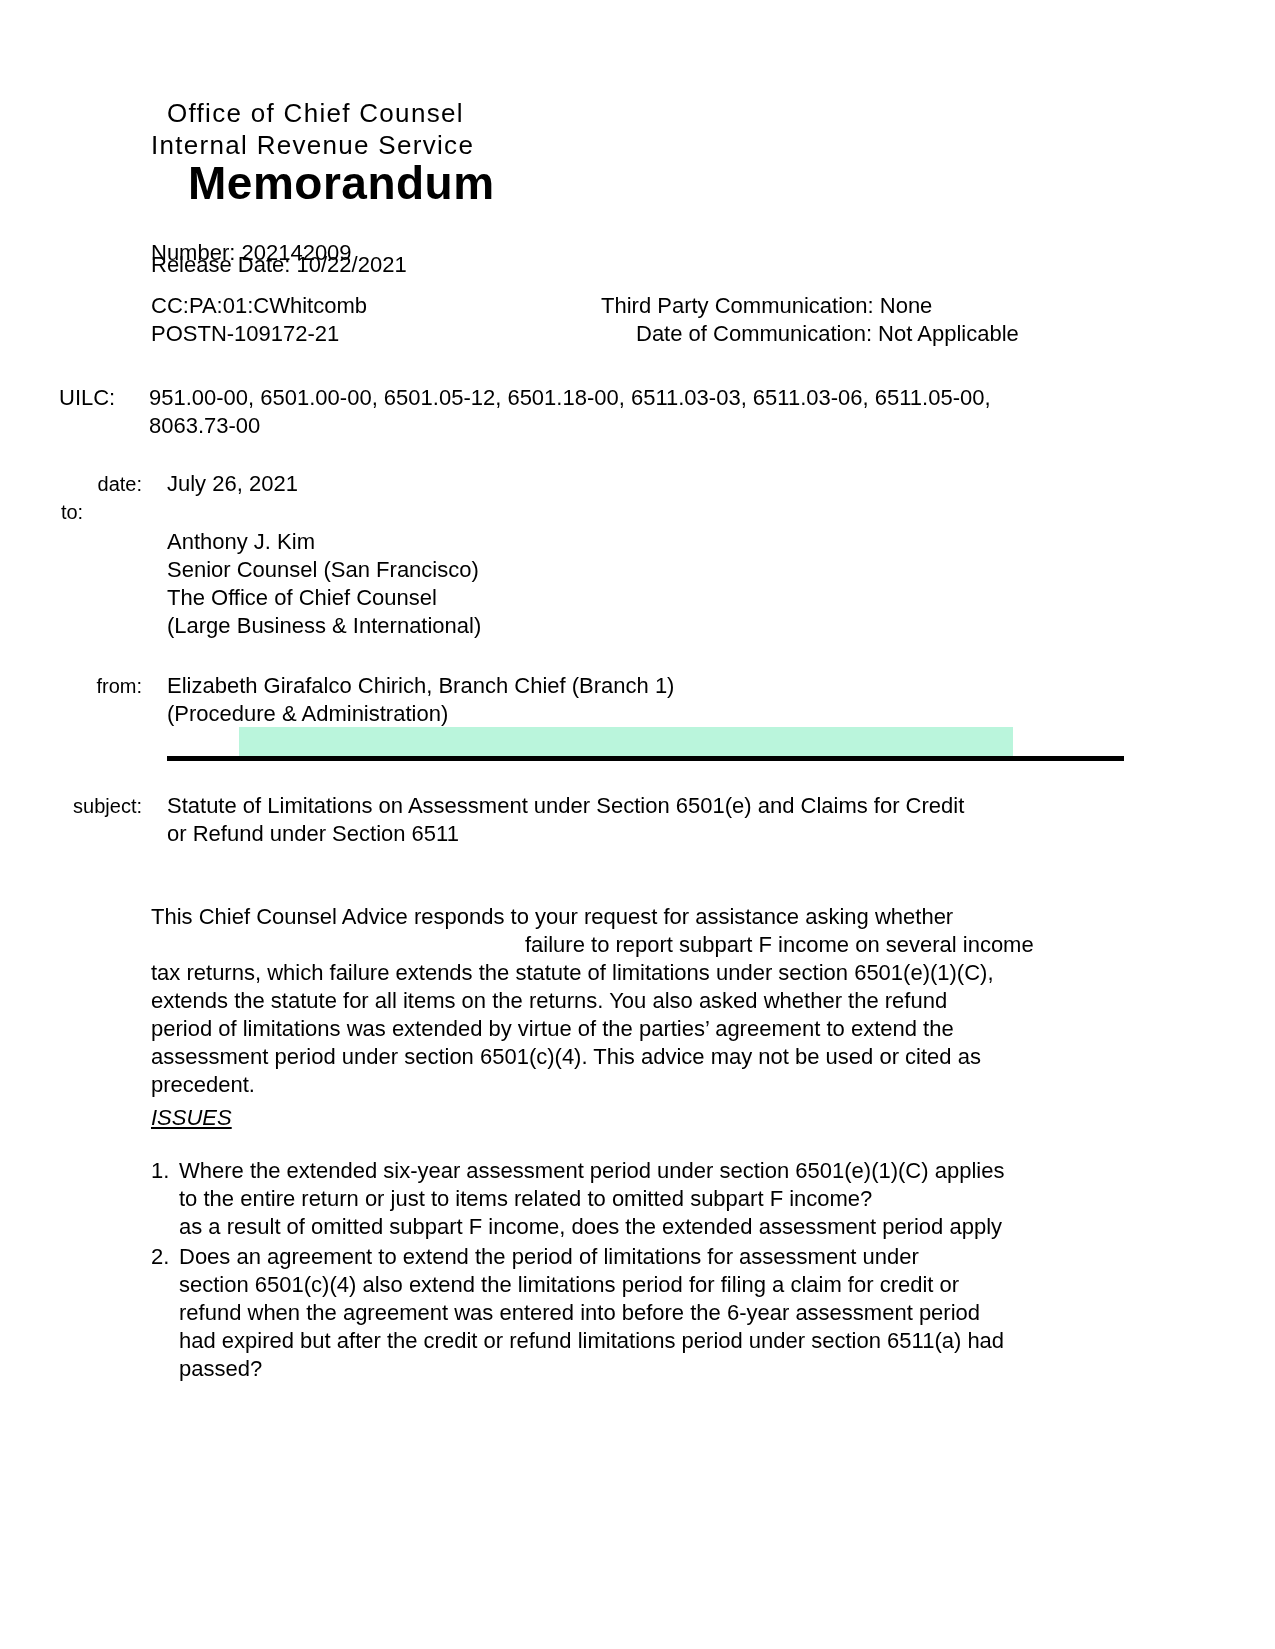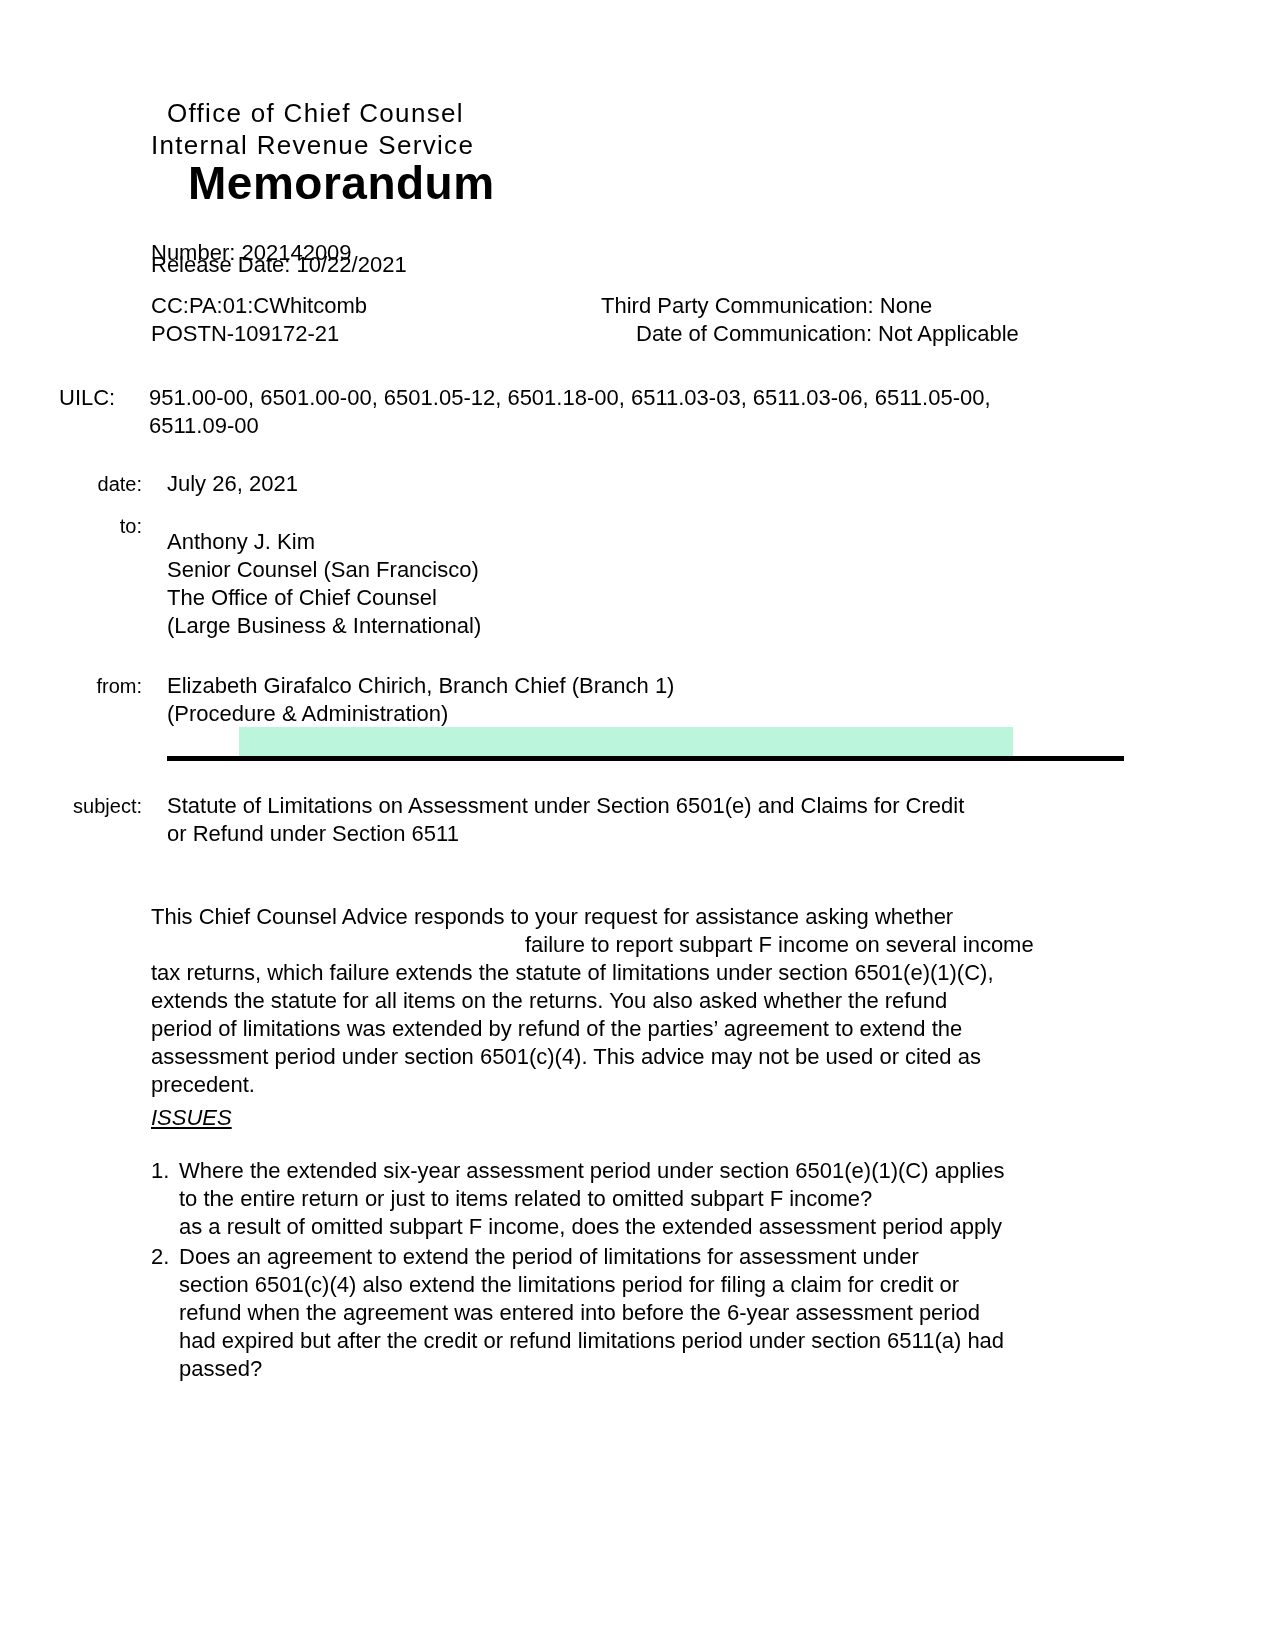--- a/index.html
+++ b/index.html
@@ -30,27 +30,27 @@
 <div class="abs t" style="left:151px; top:251px;">Release Date: 10/22/2021</div>
 
 <div class="abs t" style="left:151px; top:292px;">CC:PA:01:CWhitcomb</div>
 <div class="abs t" style="left:151px; top:320px;">POSTN-109172-21</div>
 <div class="abs t" style="left:601px; top:292px;">Third Party Communication: None</div>
 <div class="abs t" style="left:636px; top:320px;">Date of Communication: Not Applicable</div>
 
 <div class="abs t" style="left:59px; top:384px;">UILC:</div>
 <div class="abs t blk" style="left:149px; top:384px;">
   <div>951.00-00, 6501.00-00, 6501.05-12, 6501.18-00, 6511.03-03, 6511.03-06, 6511.05-00,</div>
-  <div>6511.09-00</div>
+  <div>8063.73-00</div>
 </div>
 
 <div class="abs lbl" style="left:2px; top:470px;">date:</div>
 <div class="abs t" style="left:167px; top:470px;">July 26, 2021</div>
 
-<div class="abs lbl" style="left:2px; top:512px;">to:</div>
+<div class="abs lbl" style="left:2px; top:498px;text-align:center;">to:</div>
 <div class="abs t blk" style="left:167px; top:528px;">
   <div>Anthony J. Kim</div>
   <div>Senior Counsel (San Francisco)</div>
   <div>The Office of Chief Counsel</div>
   <div>(Large Business &amp; International)</div>
 </div>
 
 <div class="abs lbl" style="left:2px; top:672px;">from:</div>
 <div class="abs t blk" style="left:167px; top:672px;">
   <div>Elizabeth Girafalco Chirich, Branch Chief (Branch 1)</div>
@@ -64,21 +64,21 @@
 <div class="abs t blk" style="left:167px; top:792px;">
   <div>Statute of Limitations on Assessment under Section 6501(e) and Claims for Credit</div>
   <div>or Refund under Section 6511</div>
 </div>
 
 <div class="abs t blk" style="left:151px; top:878px; width:960px;margin-top:25px;">
   <div>This Chief Counsel Advice responds to your request for assistance asking whether</div>
   <div style="padding-left:374px;">failure to report subpart F income on several income</div>
   <div>tax returns, which failure extends the statute of limitations under section 6501(e)(1)(C),</div>
   <div>extends the statute for all items on the returns.  You also asked whether the refund</div>
-  <div>period of limitations was extended by refund of the parties’ agreement to extend the</div>
+  <div>period of limitations was extended by virtue of the parties’ agreement to extend the</div>
   <div>assessment period under section 6501(c)(4).  This advice may not be used or cited as</div>
   <div>precedent.</div>
 </div>
 
 <div class="abs t issues-head" style="left:151px; top:1104px;">ISSUES</div>
 
 <div class="issue t" style="top:1157px;">
   <span class="num">1.</span>
   <div class="body">
     <div>Where the extended six-year assessment period under section 6501(e)(1)(C) applies</div>

